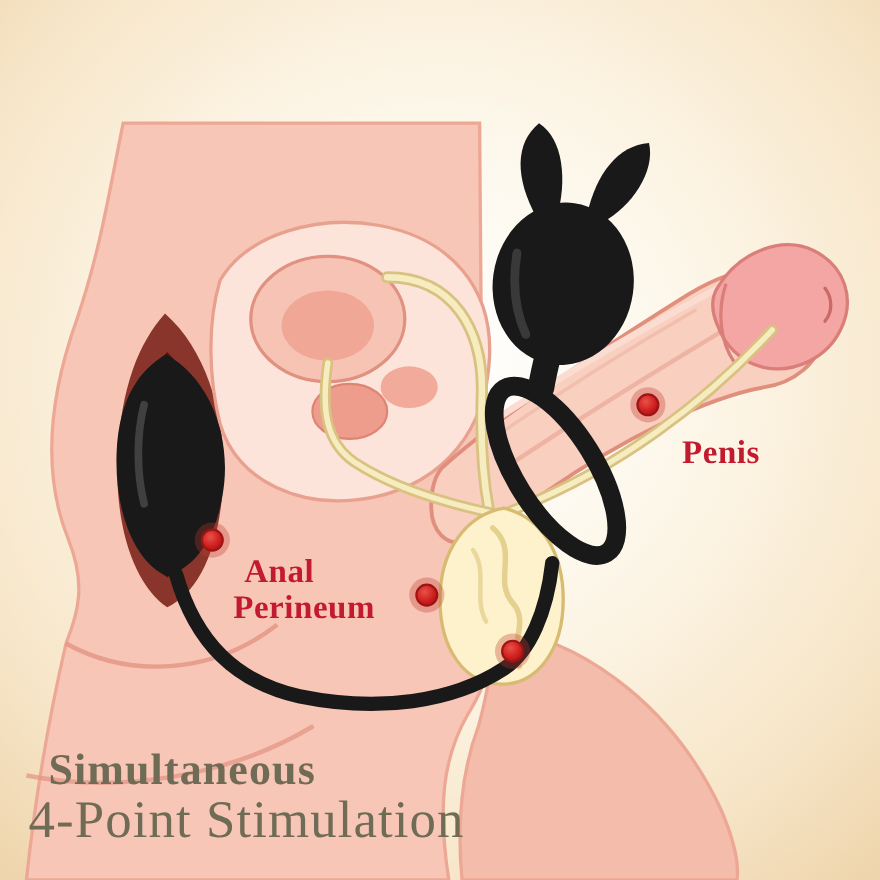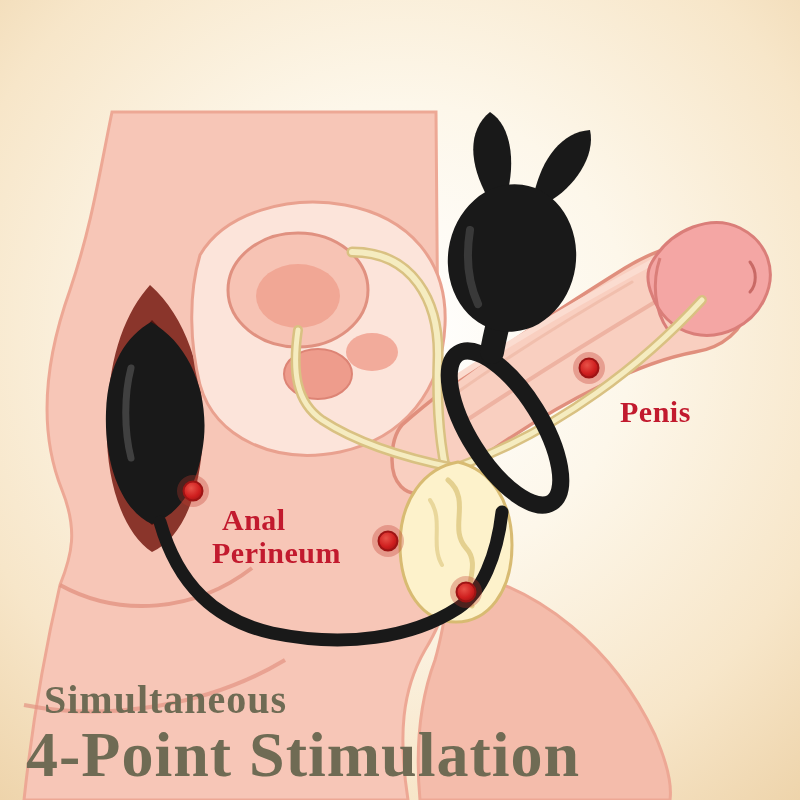--- a/index.html
+++ b/index.html
@@ -18,21 +18,21 @@
     position:absolute;font-weight:bold;font-size:30px;color:#c21a2e;letter-spacing:.5px;
   }
   .lbl-penis{left:592px;top:395px;margin-left:28px;}
   .lbl-anal{left:222px;top:475px;margin-top:28px;}
   .lbl-perineum{left:212px;top:536px;text-align:center;}
   .lbl-scrotum{left:413px;top:638px;}
   .footer-line1{
     position:absolute;left:44px;top:676px;font-weight:bold;font-size:40px;color:#6f6b54;letter-spacing:1px;
   }
   .footer-line2{
-    position:absolute;left:26px;top:718px;font-weight:bold;font-size:64px;color:#6f6b54;letter-spacing:1px;
+    position:absolute;left:26px;top:718px;font-weight:normal;font-size:48px;color:#6f6b54;letter-spacing:1px;
   }
 </style>
 </head>
 <body>
 
 <div class="stage">
 
   <div class="title">
   </div>
 

